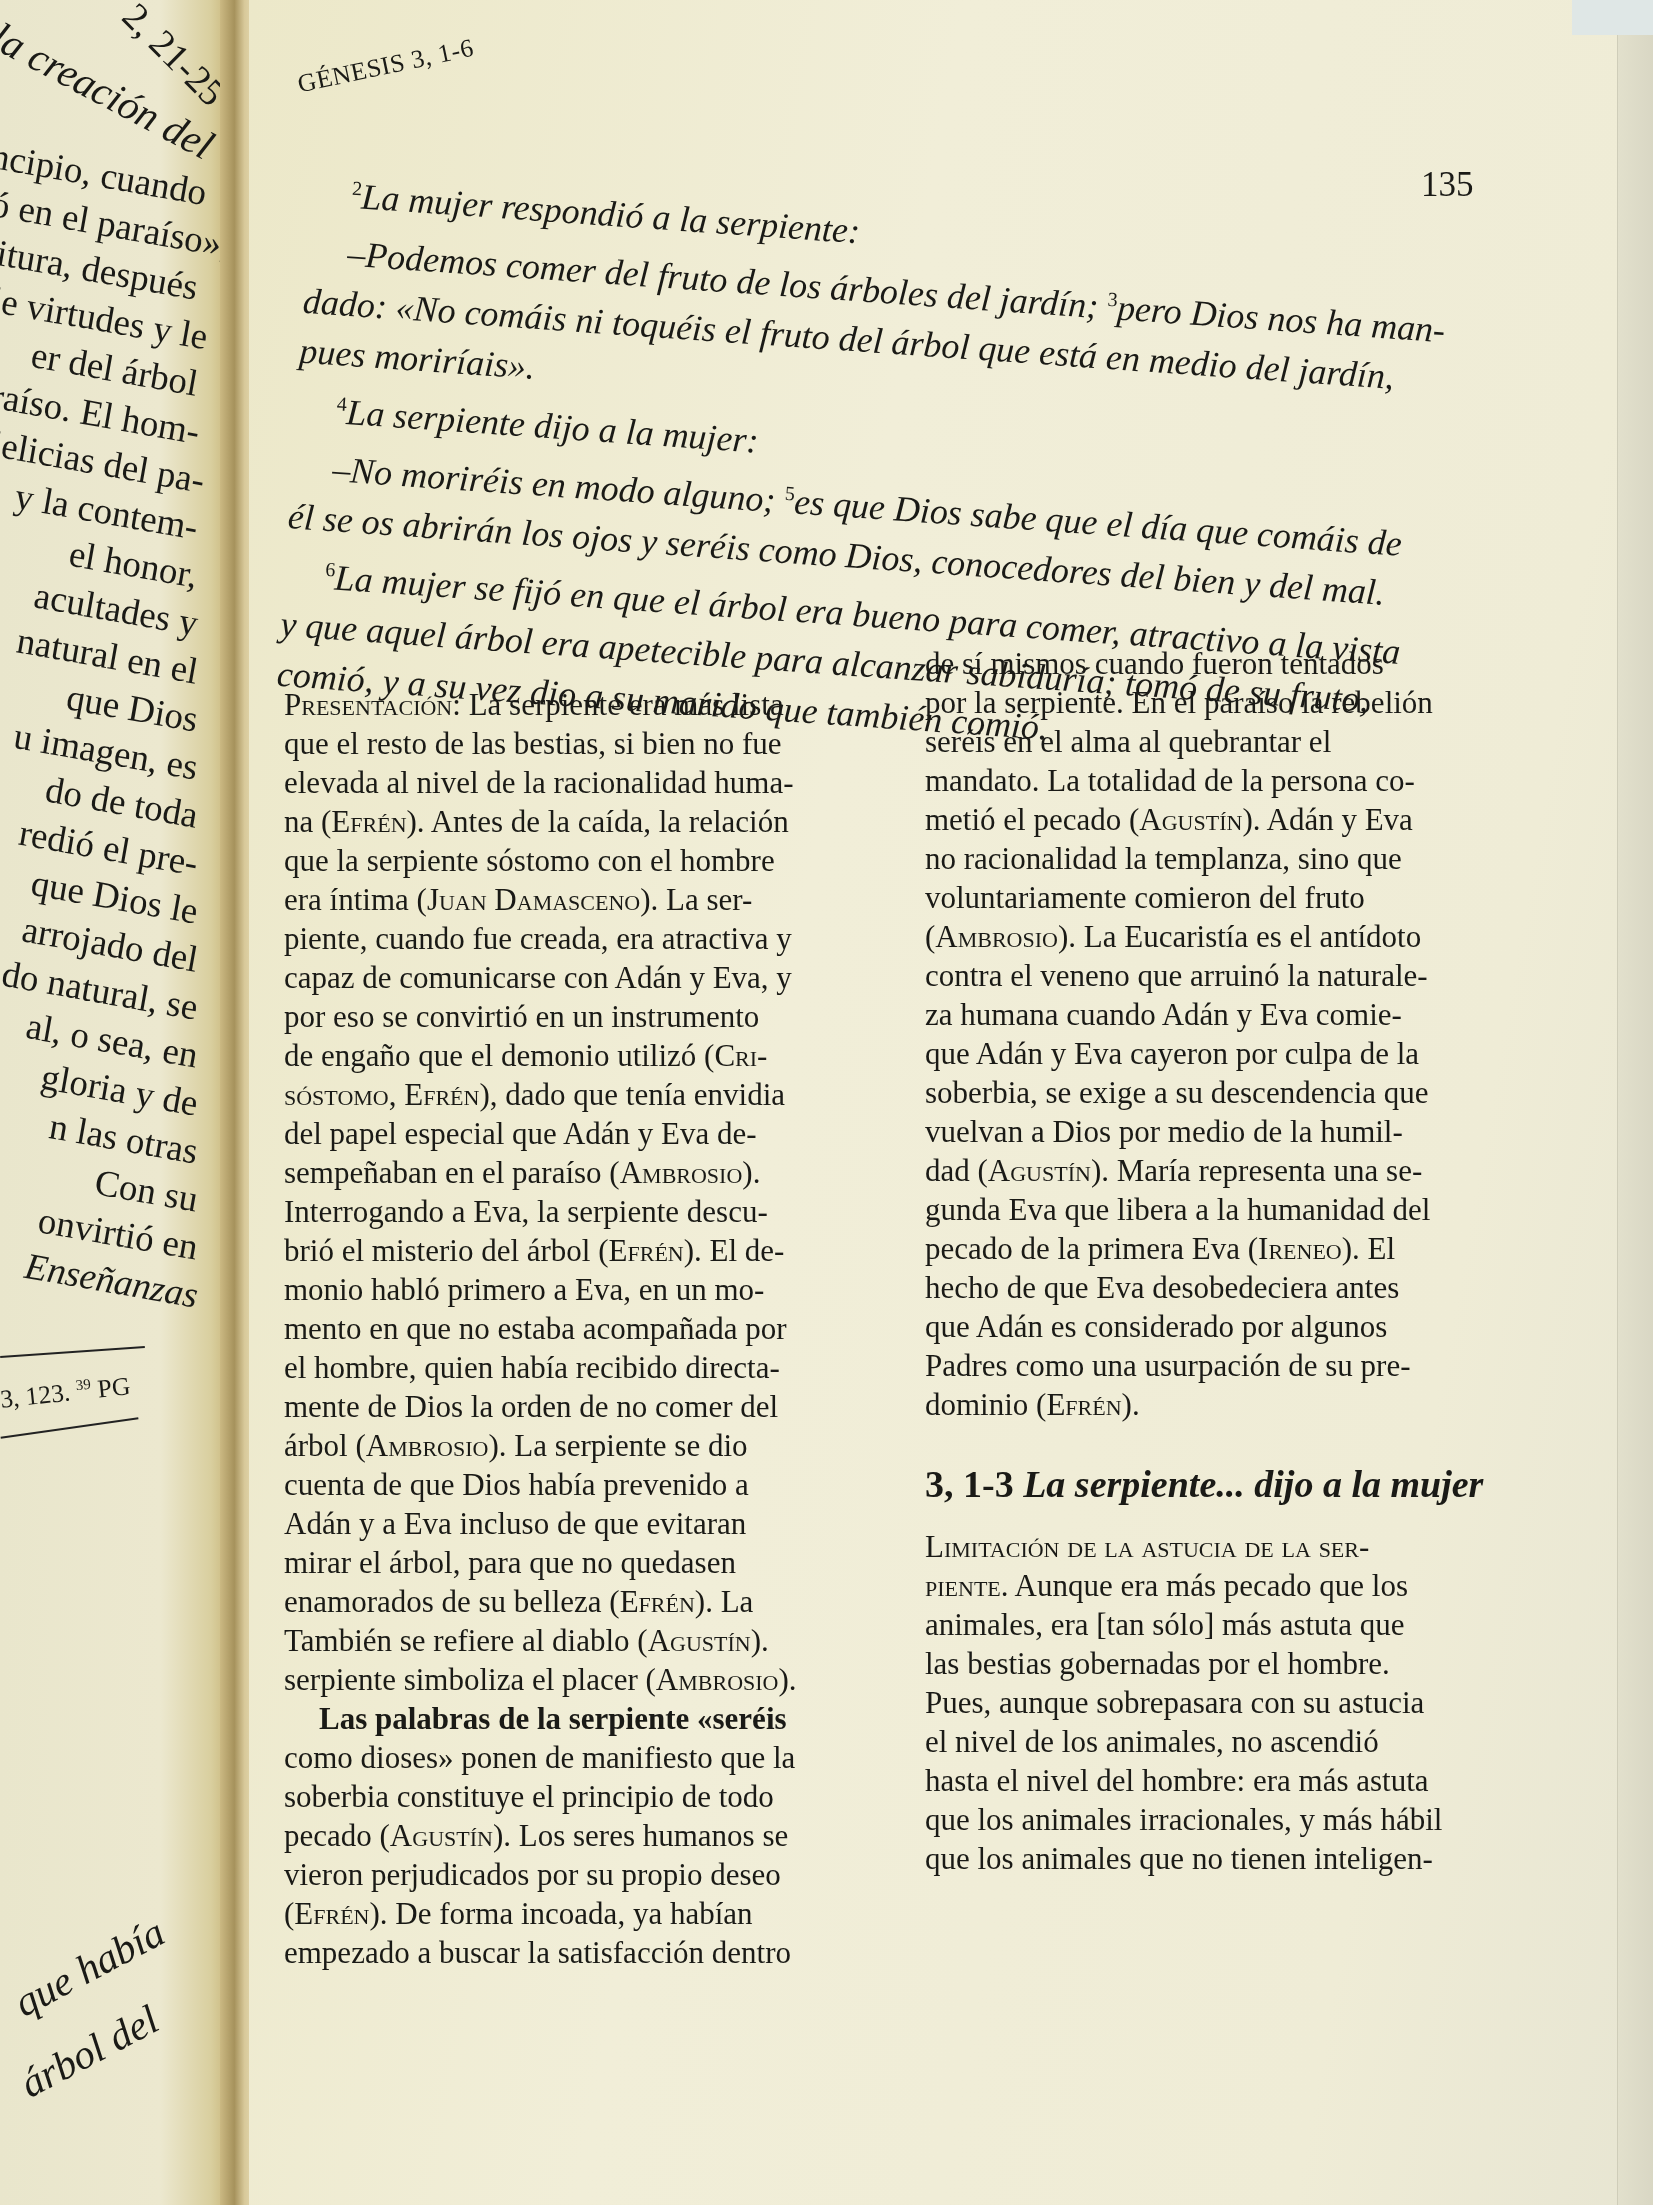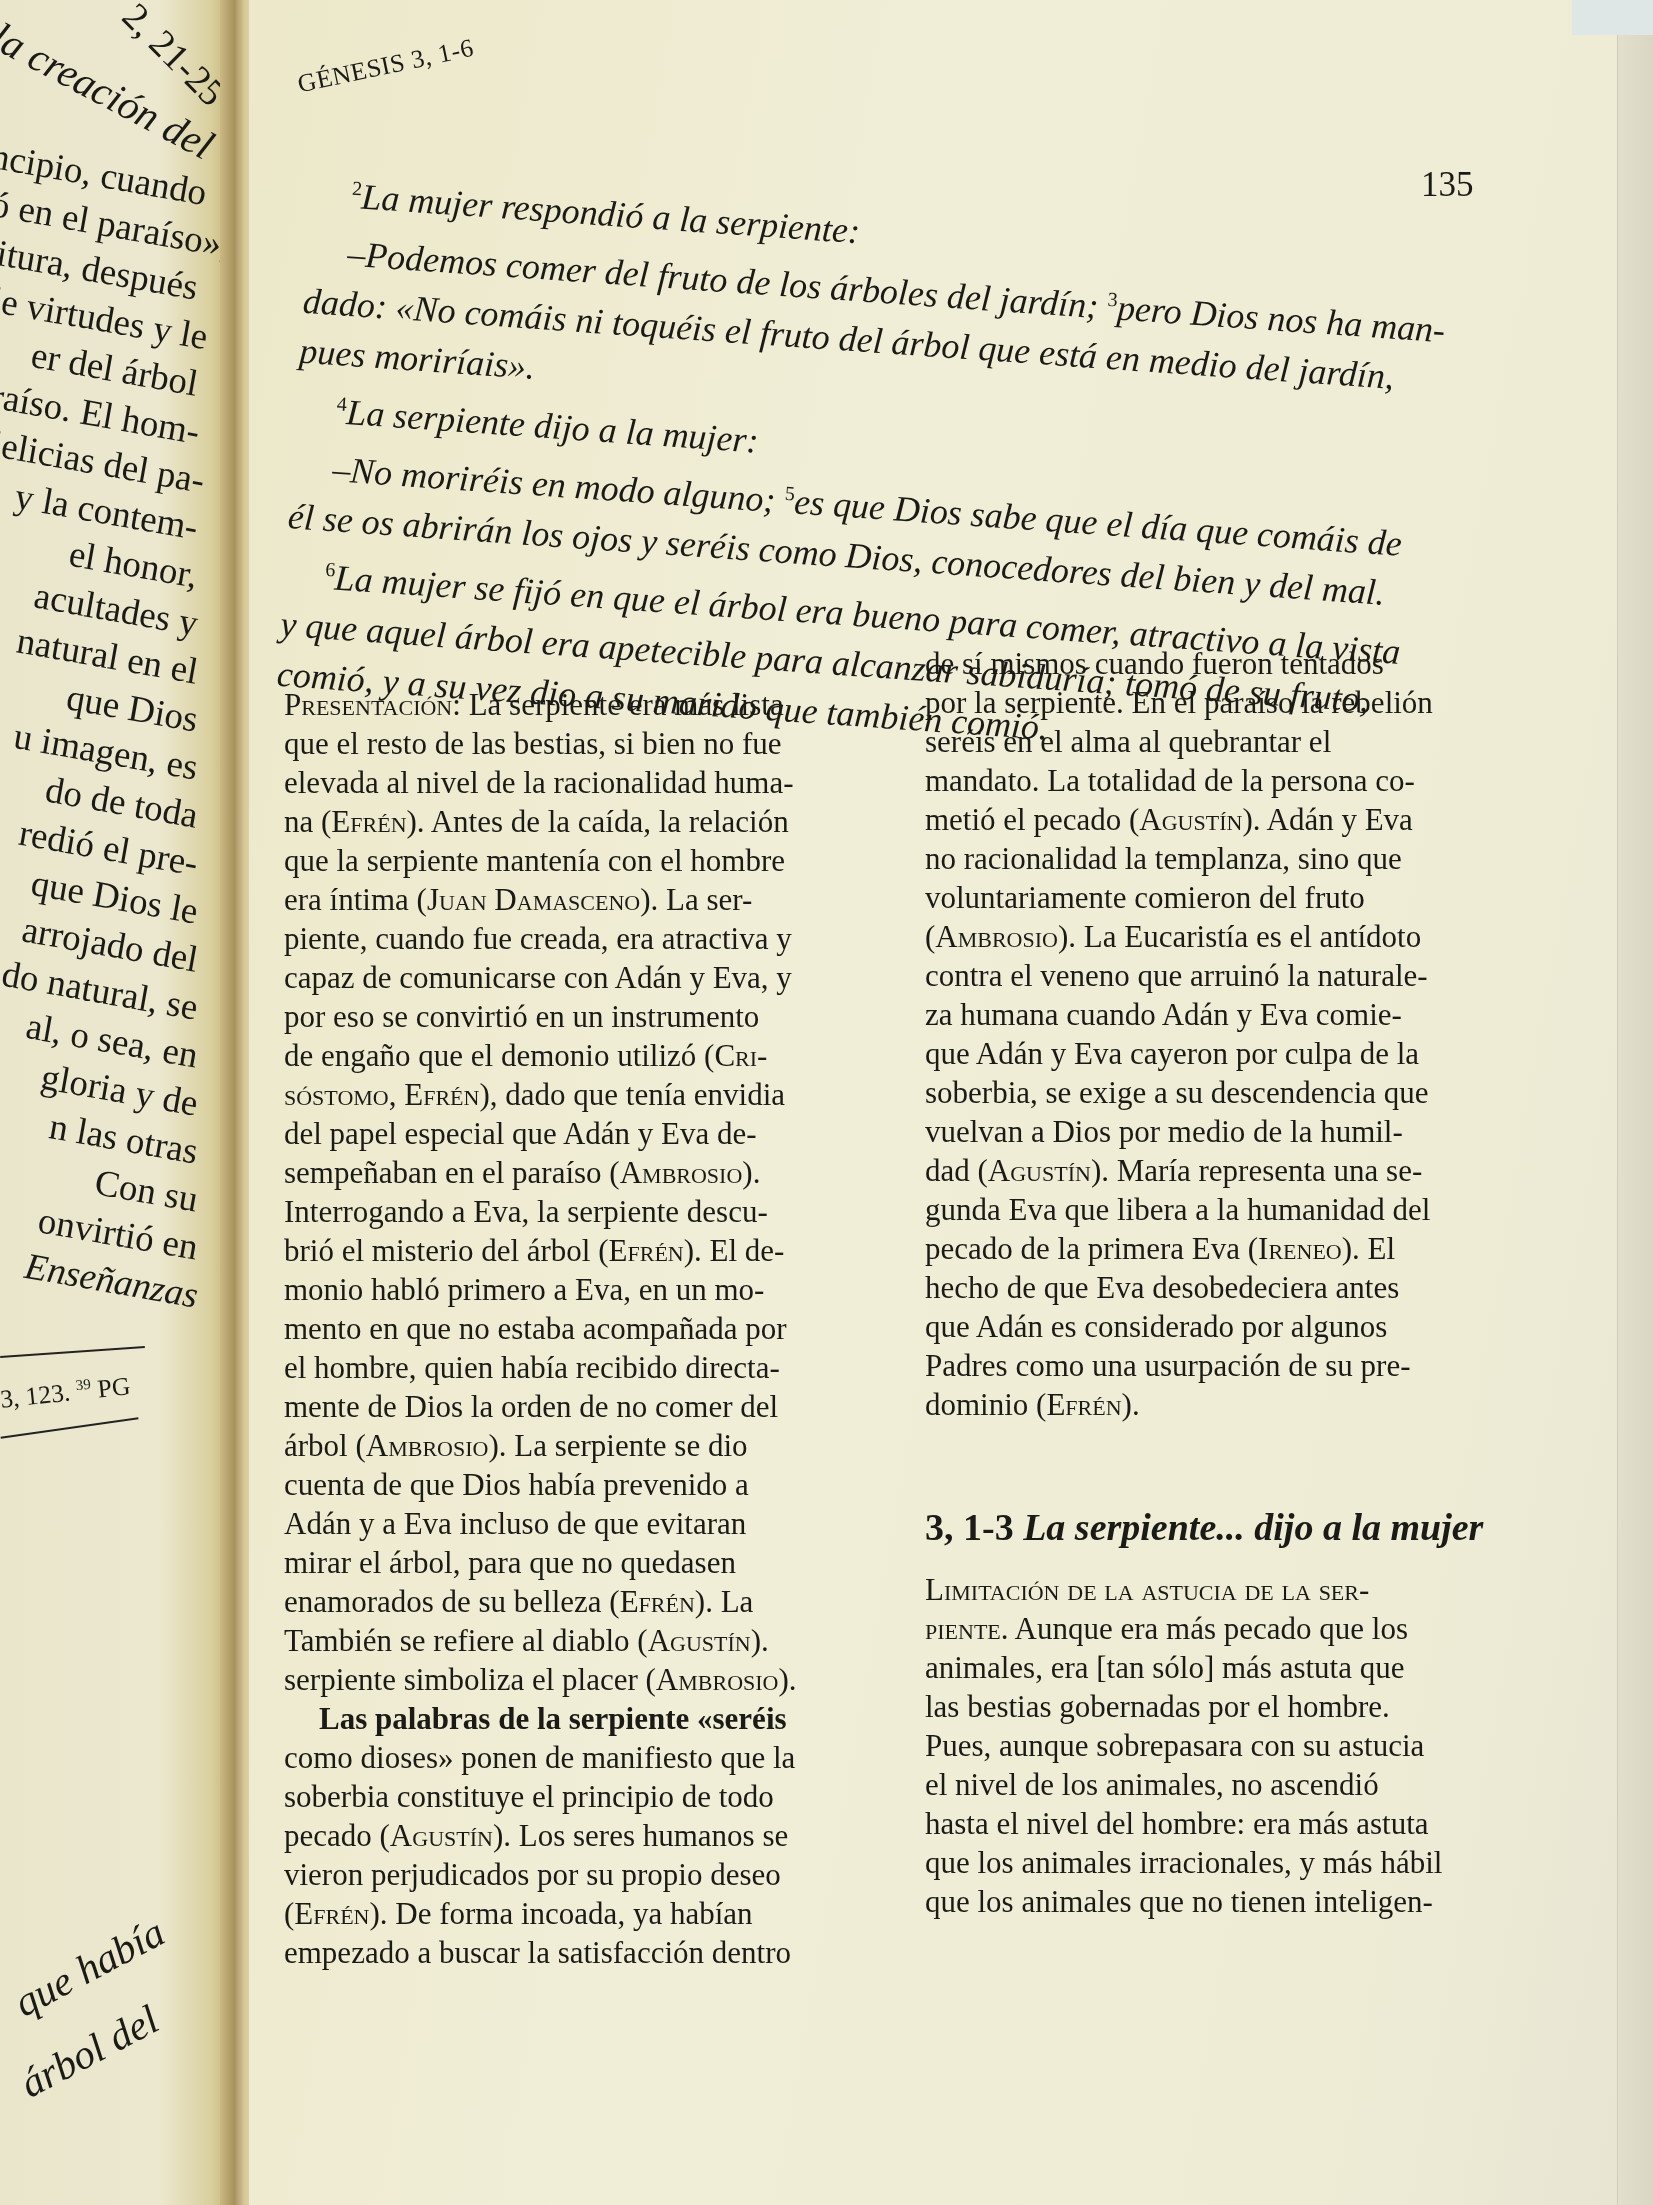--- a/index.html
+++ b/index.html
@@ -47,21 +47,21 @@
   .scripture { position:absolute; left:64px; top:160px; width:1183px; transform:rotate(4deg); transform-origin:left top; }
   .sc-line { display:block; font-style:italic; font-size:36px; line-height:50px; white-space:nowrap; }
   .sc-line.indent { padding-left:41px; }
   .sc-line sup { font-size:20px; font-style:normal; }
   .commentary { position:absolute; top:641px; width:609px; font-size:31px; line-height:39px; }
   .col-left { left:35px;margin-top:44px; }
   .col-right { left:676px; top:644px; }
   .cm-line { display:block; white-space:nowrap; }
   .cm-line.indent { padding-left:35px;font-weight:bold; }
   .sc { font-variant:small-caps; }
-  .section-heading { display:block; font-size:38px; font-weight:bold; margin-top:84px; margin-bottom:23px; white-space:nowrap; }
+  .section-heading { display:block; font-size:38px; font-weight:bold; margin-top:41px; margin-bottom:23px; white-space:nowrap; }
   .section-heading i { font-weight:bold; }
 </style>
 </head>
 <body>
 
 <div class="left-page">
   <div class="lp-runhead">2, 21-25</div>
   <div class="lp-header">la creación del</div>
   <div class="lp-lines" id="lp-lines">
       <span class="lp-line">ncipio, cuando</span>
@@ -117,21 +117,21 @@
       <span class="sc-line indent"><sup>6</sup><span>La mujer se fijó en que el árbol era bueno para comer, atractivo a la vista</span></span>
       <span class="sc-line"><span>y que aquel árbol era apetecible para alcanzar sabiduría; tomó de su fruto,</span></span>
       <span class="sc-line"><span>comió, y a su vez dio a su marido que también comió.</span></span>
     </div>
 
   <div class="commentary col-left" id="col-left">
       <span class="cm-line"><span class="sc">Presentación:</span><span> La serpiente era más lista</span></span>
       <span class="cm-line"><span>que el resto de las bestias, si bien no fue</span></span>
       <span class="cm-line"><span>elevada al nivel de la racionalidad huma-</span></span>
       <span class="cm-line"><span>na (</span><span class="sc">Efrén</span><span>). Antes de la caída, la relación</span></span>
-      <span class="cm-line"><span>que la serpiente mantenía con el hombre</span></span>
+      <span class="cm-line"><span>que la serpiente sóstomo con el hombre</span></span>
       <span class="cm-line"><span>era íntima (</span><span class="sc">Juan Damasceno</span><span>). La ser-</span></span>
       <span class="cm-line"><span>piente, cuando fue creada, era atractiva y</span></span>
       <span class="cm-line"><span>capaz de comunicarse con Adán y Eva, y</span></span>
       <span class="cm-line"><span>por eso se convirtió en un instrumento</span></span>
       <span class="cm-line"><span>de engaño que el demonio utilizó (</span><span class="sc">Cri-</span></span>
       <span class="cm-line"><span class="sc">sóstomo, Efrén</span><span>), dado que tenía envidia</span></span>
       <span class="cm-line"><span>del papel especial que Adán y Eva de-</span></span>
       <span class="cm-line"><span>sempeñaban en el paraíso (</span><span class="sc">Ambrosio</span><span>).</span></span>
       <span class="cm-line"><span>Interrogando a Eva, la serpiente descu-</span></span>
       <span class="cm-line"><span>brió el misterio del árbol (</span><span class="sc">Efrén</span><span>). El de-</span></span>

